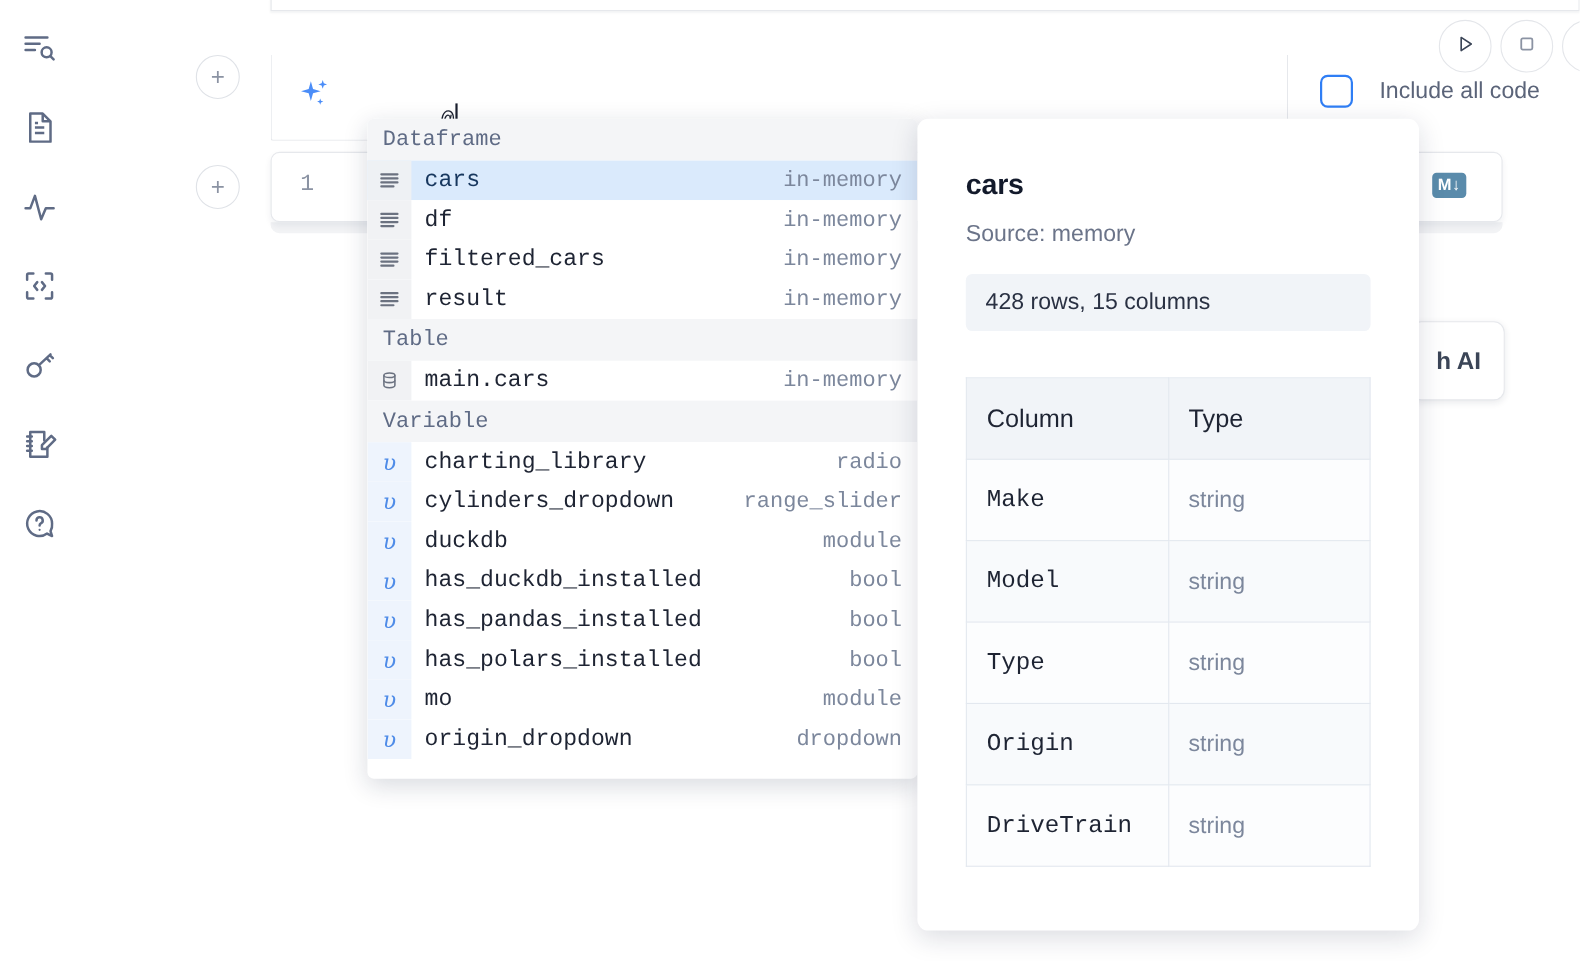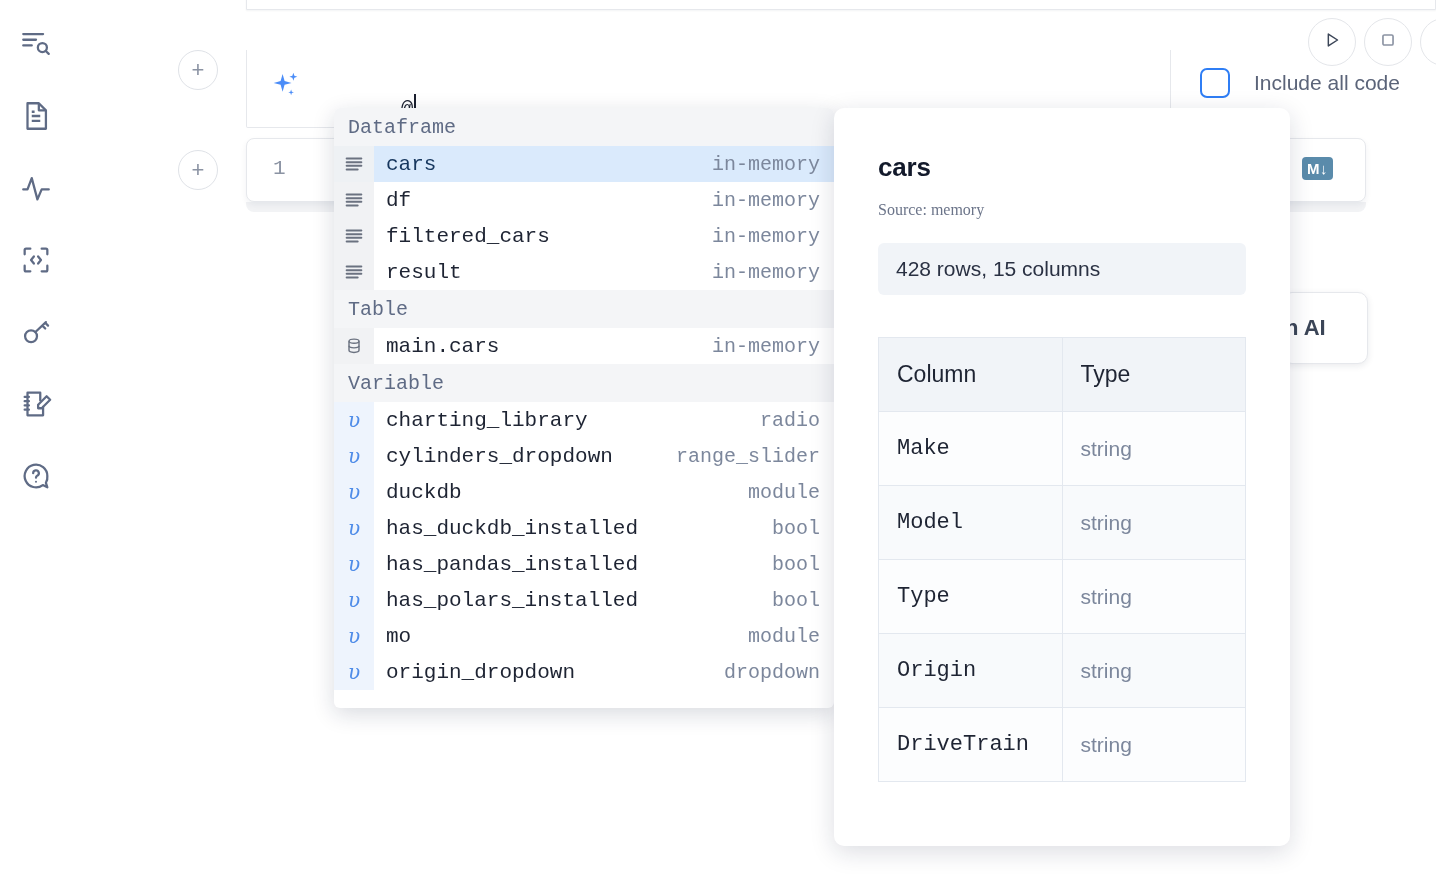--- a/index.html
+++ b/index.html
@@ -153,20 +153,21 @@
   .ai-float {
     position: absolute; left: 1282px; top: 292px;
     width: 86px; height: 72px;
     background: #fff;
     border: 1px solid #e6e8ec;
     border-radius: 10px;
     box-shadow: 0 2px 7px rgba(20,30,60,.09);
     display: flex; align-items: center;
     padding-left: 2px;
     overflow: hidden;
+    justify-content: center;
   }
   .ai-float span {
     font-size: 22px; font-weight: 700; color: #3b4557;
     white-space: nowrap;
   }
 
   
   .autocomplete {
     position: absolute; left: 334px; top: 108px;
     width: 500px; height: 600px;
@@ -225,23 +226,22 @@
     box-shadow: 0 6px 24px rgba(20,30,60,.15);
     padding: 44px 44px 0 44px;
     overflow: hidden;
   }
   .detail-title {
     font-size: 26px; font-weight: 700; color: #131a2b;
     letter-spacing: -.2px;
   }
   .detail-source {
     margin-top: 18px;
-    font-size: 16px; color: #6b7competitive;
+    font-size: 21px; color: #6b7competitive;
     color: #6b7489;
-    font-family: Liberation Serif, serif;
   }
   .detail-shape {
     margin-top: 24px;
     background: #f1f4f8;
     border-radius: 6px;
     padding: 14px 18px;
     font-size: 21px; color: #2a3143;
   }
   .detail-table {
     margin-top: 42px;

